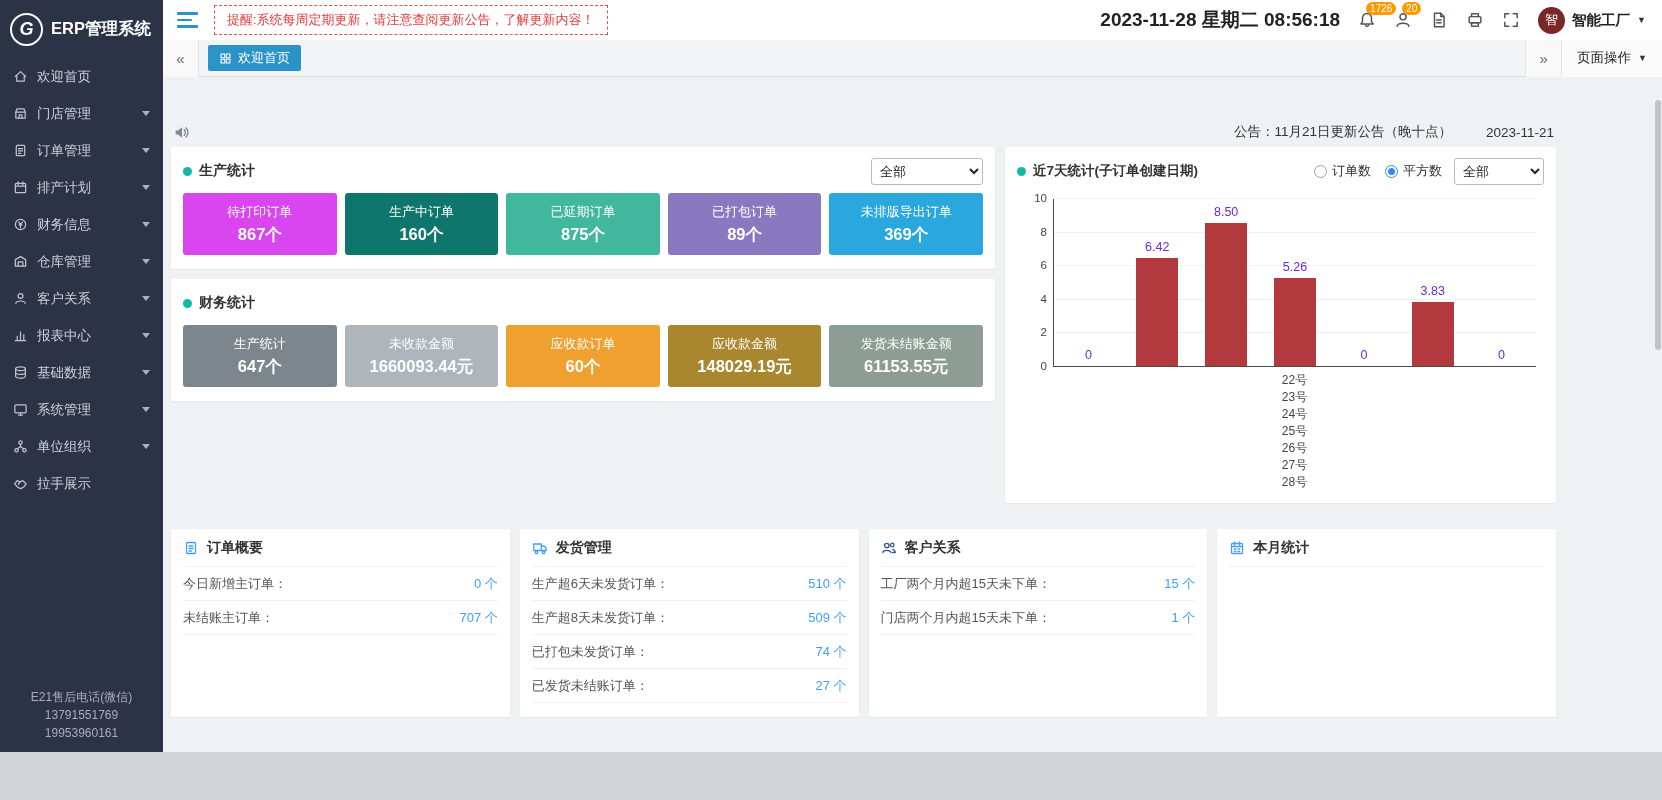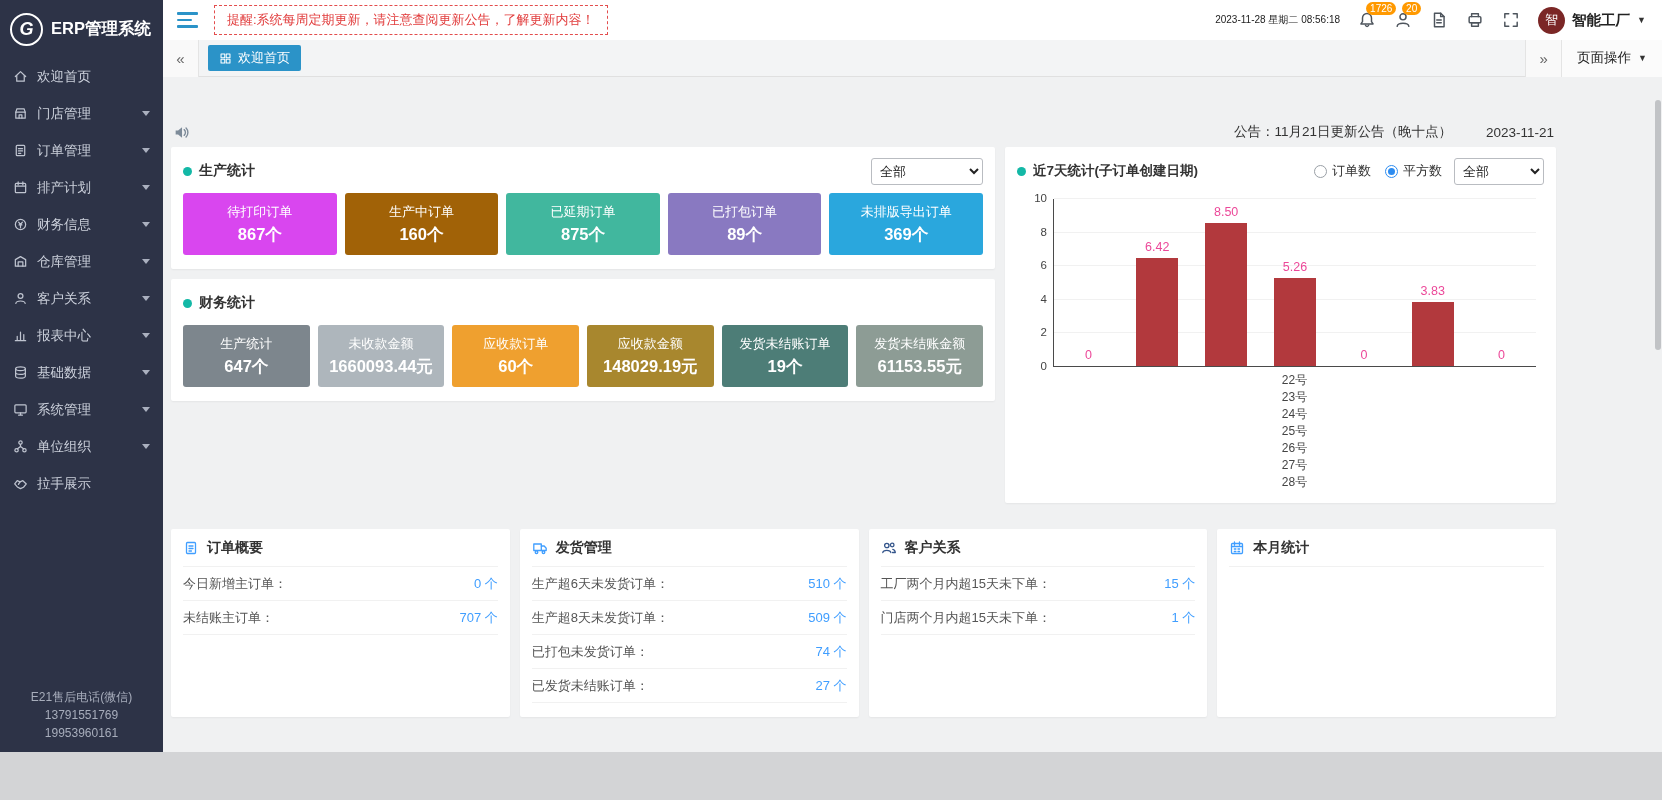--- a/index.html
+++ b/index.html
@@ -20,21 +20,21 @@
   .sidebar-footer { margin-top:auto; text-align:center; color:#a7adbb; font-size:12px; line-height:1.5; padding-bottom:10px; }
 
   
   .main { flex:1; display:flex; flex-direction:column; min-width:0; }
   .topbar { height:40px; background:#fff; display:flex; align-items:center; padding:0 16px 0 14px; gap:16px; flex-shrink:0; }
   .hamburger { width:21px; height:16px; display:flex; flex-direction:column; justify-content:space-between; cursor:pointer; color:#2b93c8; flex-shrink:0; }
   .hamburger i { display:block; height:2.6px; background:currentColor; border-radius:1px; }
   .hamburger i:nth-child(2){ width:70%; }
   .notice { border:1px dashed #e34d4d; color:#e13b3b; padding:5px 12px; font-size:13px; white-space:nowrap; }
   .topbar-right { margin-left:auto; display:flex; align-items:center; gap:18px; }
-  .datetime { font-size:10px; color:#222; white-space:nowrap; }
+  .datetime { font-size:19px; color:#222; white-space:nowrap;font-weight:bold; }
   .tool { position:relative; width:18px; height:18px; color:#4d545c; cursor:pointer; flex-shrink:0; }
   .tool .tool-ic { display:block; width:18px; height:18px; }
   .badge { position:absolute; top:-9px; left:8px; background:#ff9900; color:#fff; font-size:10px; line-height:13px; padding:0 4px; border-radius:7px; white-space:nowrap; }
   .userbox { display:flex; align-items:center; gap:7px; cursor:pointer; }
   .avatar { width:27px; height:27px; border-radius:50%; background:#7b2726; color:#fff; display:grid; place-items:center; font-size:13px; }
   .username { font-size:14.5px; font-weight:bold; color:#222; white-space:nowrap; }
   .caret { font-size:9px; color:#333; }
 
   
   .tabbar { height:37px; background:#f3f4f5; border-bottom:1px solid #e0e0e0; display:flex; align-items:center; flex-shrink:0; }
@@ -74,21 +74,21 @@
   .radio.sel .radio-dot { border-color:#2d8cf0; }
   .radio.sel .radio-dot::after { content:""; width:7px; height:7px; border-radius:50%; background:#2d8cf0; }
   .chart-filter { width:90px; margin-left:12px; }
   .chart-area { margin:12px 8px 0 36px; }
   .plot { position:relative; height:168px; border-left:1px solid #4a4a4a; border-bottom:1px solid #4a4a4a; }
   .gridline { position:absolute; left:0; right:0; height:1px; background:#f1f1f1; }
   .ylabel { position:absolute; right:calc(100% + 7px); transform:translateY(50%); font-size:11.5px; color:#444; }
   .slots { position:absolute; inset:0; display:flex; }
   .slot { flex:1; position:relative; }
   .bar { position:absolute; bottom:0; left:50%; transform:translateX(-50%); width:42px; }
-  .bar-label { position:absolute; left:50%; transform:translateX(-50%); font-size:12.5px; color:#ec4899; white-space:nowrap; }
+  .bar-label { position:absolute; left:50%; transform:translateX(-50%); font-size:12.5px; color:#6d28d9; white-space:nowrap; }
   .x-axis { display:flex; margin-top:5px;flex-direction:column; }
   .x-label { flex:1; text-align:center; font-size:12px; color:#444; white-space:nowrap; }
 
   
   .bottom-grid { display:grid; grid-template-columns:repeat(4,1fr); gap:10px; margin-top:26px; }
   .summary-panel { height:188px; padding:0 12px; overflow:hidden; }
   .sum-head { height:38px; display:flex; align-items:center; gap:8px; font-size:14px; font-weight:bold; color:#333; border-bottom:1px solid #f1f1f1; }
   .sum-head .icon { width:16px; height:16px; flex-shrink:0; }
   .sum-title { white-space:nowrap; }
   .sum-row { height:34px; display:flex; align-items:center; justify-content:space-between; border-bottom:1px solid #f1f1f1; font-size:13px; color:#555; }
@@ -345,21 +345,21 @@
               <span class="panel-title">生产统计</span>
               <select class="filter-select">
                 <option>全部</option>
               </select>
             </div>
             <div class="cards" id="production-cards">
                 <div class="stat-card" style="background: #d946ef;">
                   <div class="stat-label">待打印订单</div>
                   <div class="stat-value">867个</div>
                 </div>
-                <div class="stat-card" style="background: #a16207;">
+                <div class="stat-card" style="background: #0f766e;">
                   <div class="stat-label">生产中订单</div>
                   <div class="stat-value">160个</div>
                 </div>
                 <div class="stat-card" style="background: rgb(65, 183, 158);">
                   <div class="stat-label">已延期订单</div>
                   <div class="stat-value">875个</div>
                 </div>
                 <div class="stat-card" style="background: rgb(137, 121, 193);">
                   <div class="stat-label">已打包订单</div>
                   <div class="stat-value">89个</div>
@@ -385,24 +385,20 @@
                   <div class="stat-label">未收款金额</div>
                   <div class="stat-value">1660093.44元</div>
                 </div>
                 <div class="stat-card" style="background: rgb(239, 160, 47);">
                   <div class="stat-label">应收款订单</div>
                   <div class="stat-value">60个</div>
                 </div>
                 <div class="stat-card" style="background: rgb(168, 135, 46);">
                   <div class="stat-label">应收款金额</div>
                   <div class="stat-value">148029.19元</div>
-                </div>
-                <div class="stat-card" style="background: rgb(77, 125, 119);">
-                  <div class="stat-label">发货未结账订单</div>
-                  <div class="stat-value">19个</div>
                 </div>
                 <div class="stat-card" style="background: rgb(141, 156, 149);">
                   <div class="stat-label">发货未结账金额</div>
                   <div class="stat-value">61153.55元</div>
                 </div>
               </div>
           </section>
 
         </div>
 

